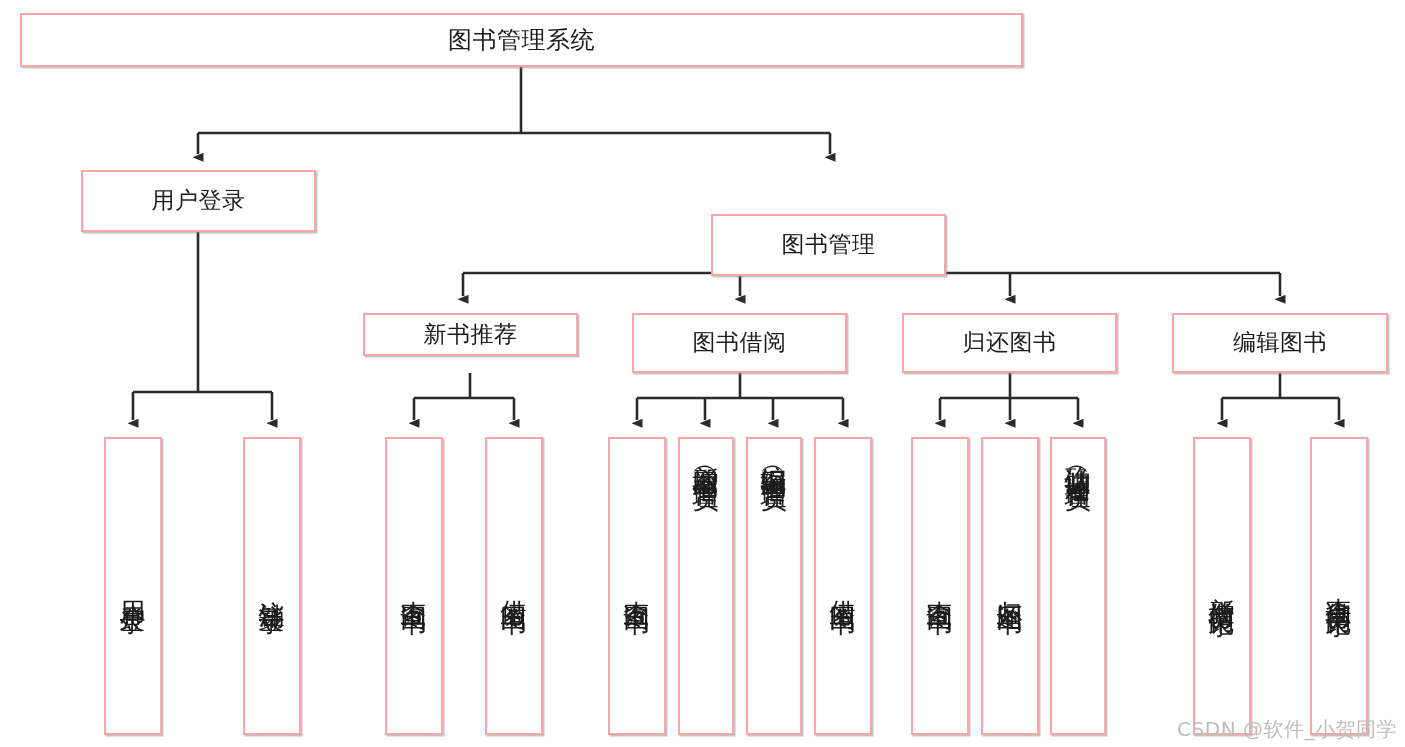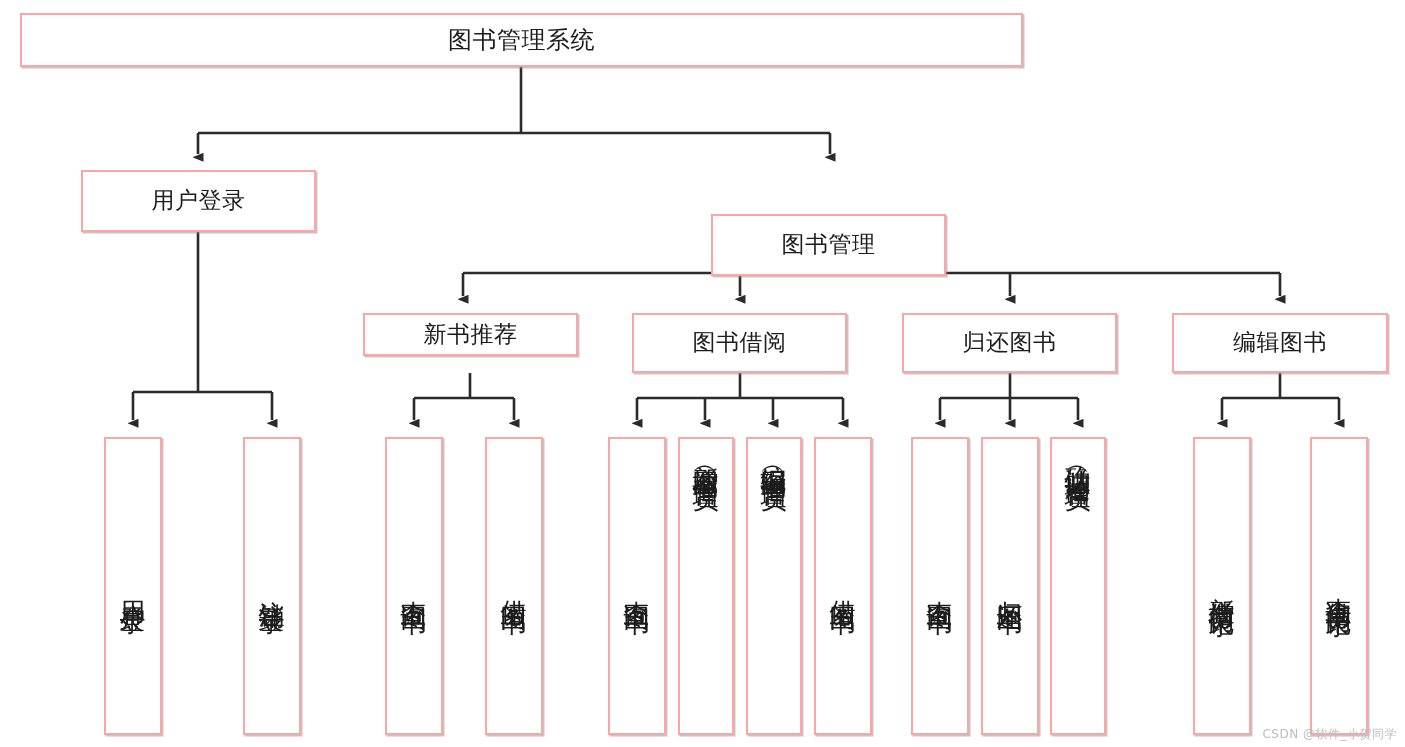--- a/index.html
+++ b/index.html
@@ -50,21 +50,21 @@
     letter-spacing:3px;
     white-space:nowrap;
   }
   
   .node.v.mid{align-items:center;padding-top:0;}
 
   #watermark{
     position:absolute;
     right:8px;
     bottom:4px;
-    font-size:12px;
+    font-size:20px;
     color:#bdbdbd;
     white-space:nowrap;
     letter-spacing:0.5px;
   }
 </style>
 </head>
 <body>
 
 <div id="canvas">
 

